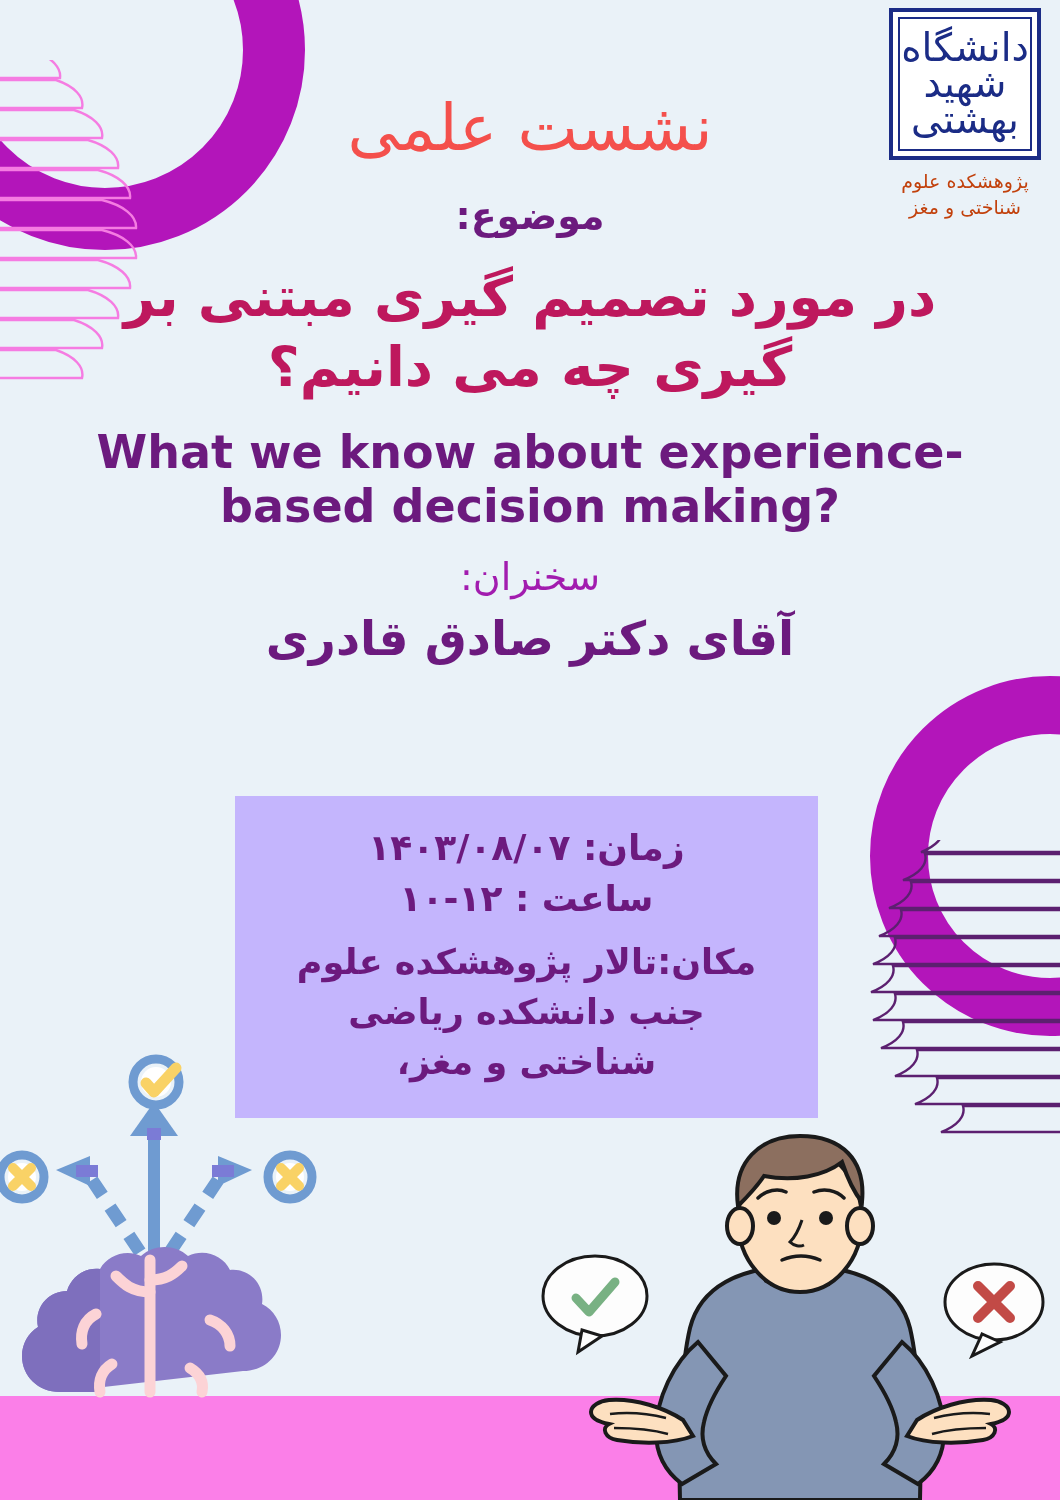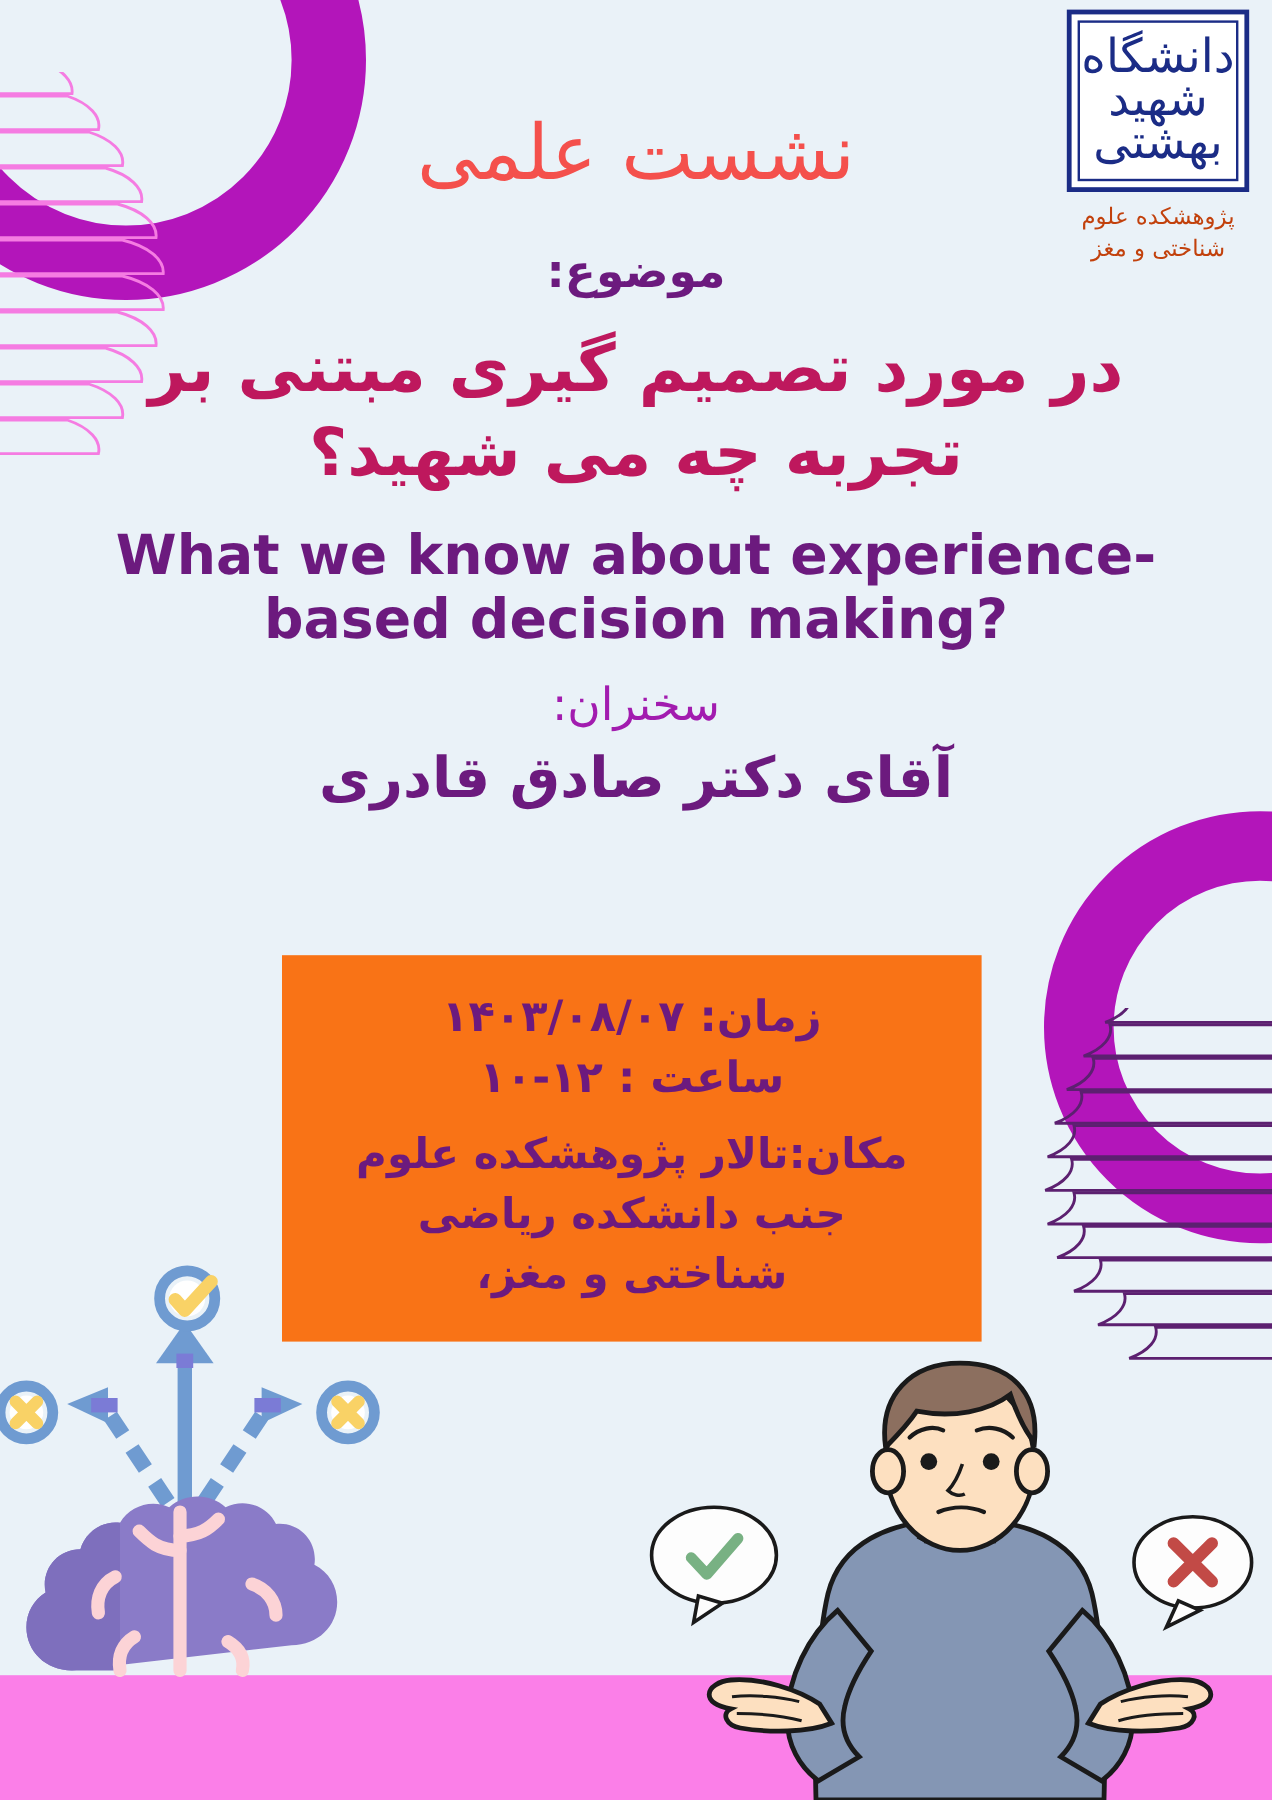--- a/index.html
+++ b/index.html
@@ -88,21 +88,21 @@
     direction:rtl;
   }
   .kicker{
     margin-top:96px;
     color:#f4504c;
     font-size:64px;
     font-weight:normal;
     line-height:1;
   }
   .subject-label{
-    margin-top:44px;
+    margin-top:34px;
     color:#6c1a7e;
     font-size:38px;
     font-weight:bold;
   }
   .title-fa{
     margin-top:24px;
     color:#be185d;
     font-size:55px;
     font-weight:bold;
     line-height:1.28;
@@ -126,21 +126,21 @@
     margin-top:12px;
     color:#6c1a7e;
     font-size:47px;
     font-weight:bold;
   }
 
   
   .details{
     position:absolute;left:235px;top:796px;
     width:583px;height:322px;
-    background:#f97316;
+    background:#c4b5fd;
     direction:rtl;
     text-align:center;
     box-sizing:border-box;
     padding-top:26px;
   }
   .details .line{
     color:#6c1a7e;
     font-weight:bold;
     font-size:36px;
     line-height:1.42;
@@ -213,21 +213,21 @@
       <div>شناختی و مغز</div>
     </div>
   </div>
 
   <div class="content">
     <div class="kicker">نشست علمی</div>
     <div class="subject-label">موضوع:</div>
 
     <div class="title-fa">
       <div>در مورد تصمیم گیری مبتنی بر</div>
-      <div>تجربه چه می شهید؟</div>
+      <div>گیری چه می دانیم؟</div>
     </div>
 
     <div class="title-en">
       <div>What we know about experience-</div>
       <div>based decision making?</div>
     </div>
 
     <div class="speaker-label">سخنران:</div>
     <div class="speaker-name">آقای دکتر صادق قادری</div>
   </div>

